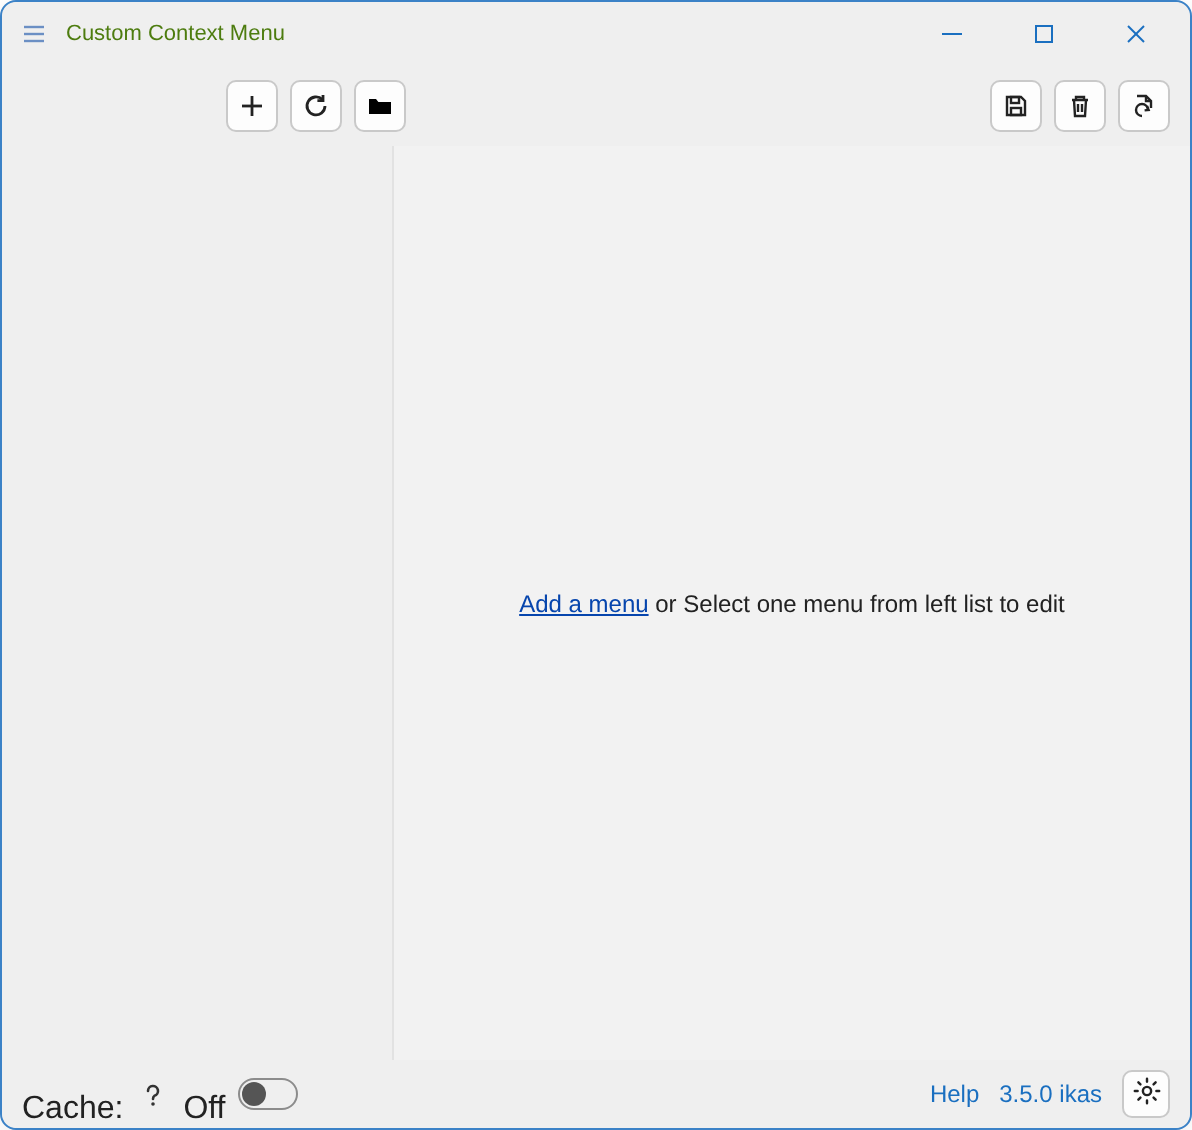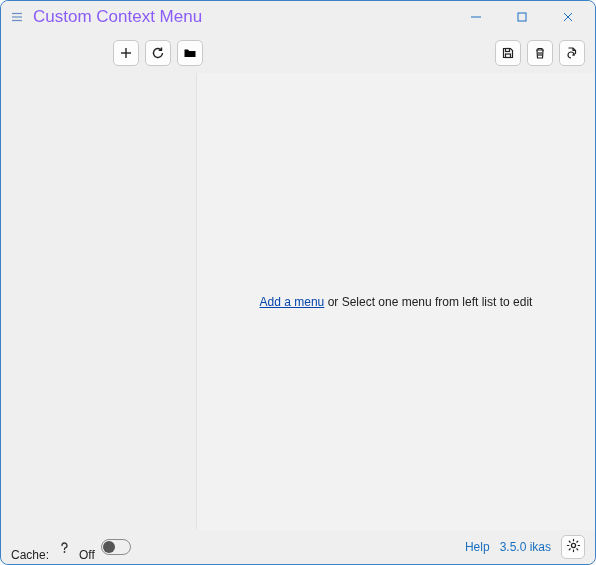--- a/index.html
+++ b/index.html
@@ -38,22 +38,22 @@
     }
     .app-icon {
       width: 16px;
       height: 16px;
       display: flex;
       align-items: center;
       justify-content: center;
       color: #6b8fc4;
     }
     .title-text {
-      font-size: 17px;
-      color: #8b5cf6;
+      font-size: 11px;
+      color: #4d7c0f;
     }
     .win-controls {
       display: flex;
       gap: 0;
     }
     .win-btn {
       width: 46px;
       height: 28px;
       display: flex;
       align-items: center;
@@ -138,21 +138,21 @@
       border-radius: 0 0 8px 8px;
       background: #efefef;
     }
     .status-left {
       display: flex;
       align-items: center;
       gap: 6px;
       flex: 1;
     }
     .status-label {
-      font-size: 12px;
+      font-size: 16px;
       color: #222;
       margin-top: 16px;
     }
     .help-icon {
       width: 18px;
       height: 18px;
       display: flex;
       align-items: center;
       justify-content: center;
       color: #333;

